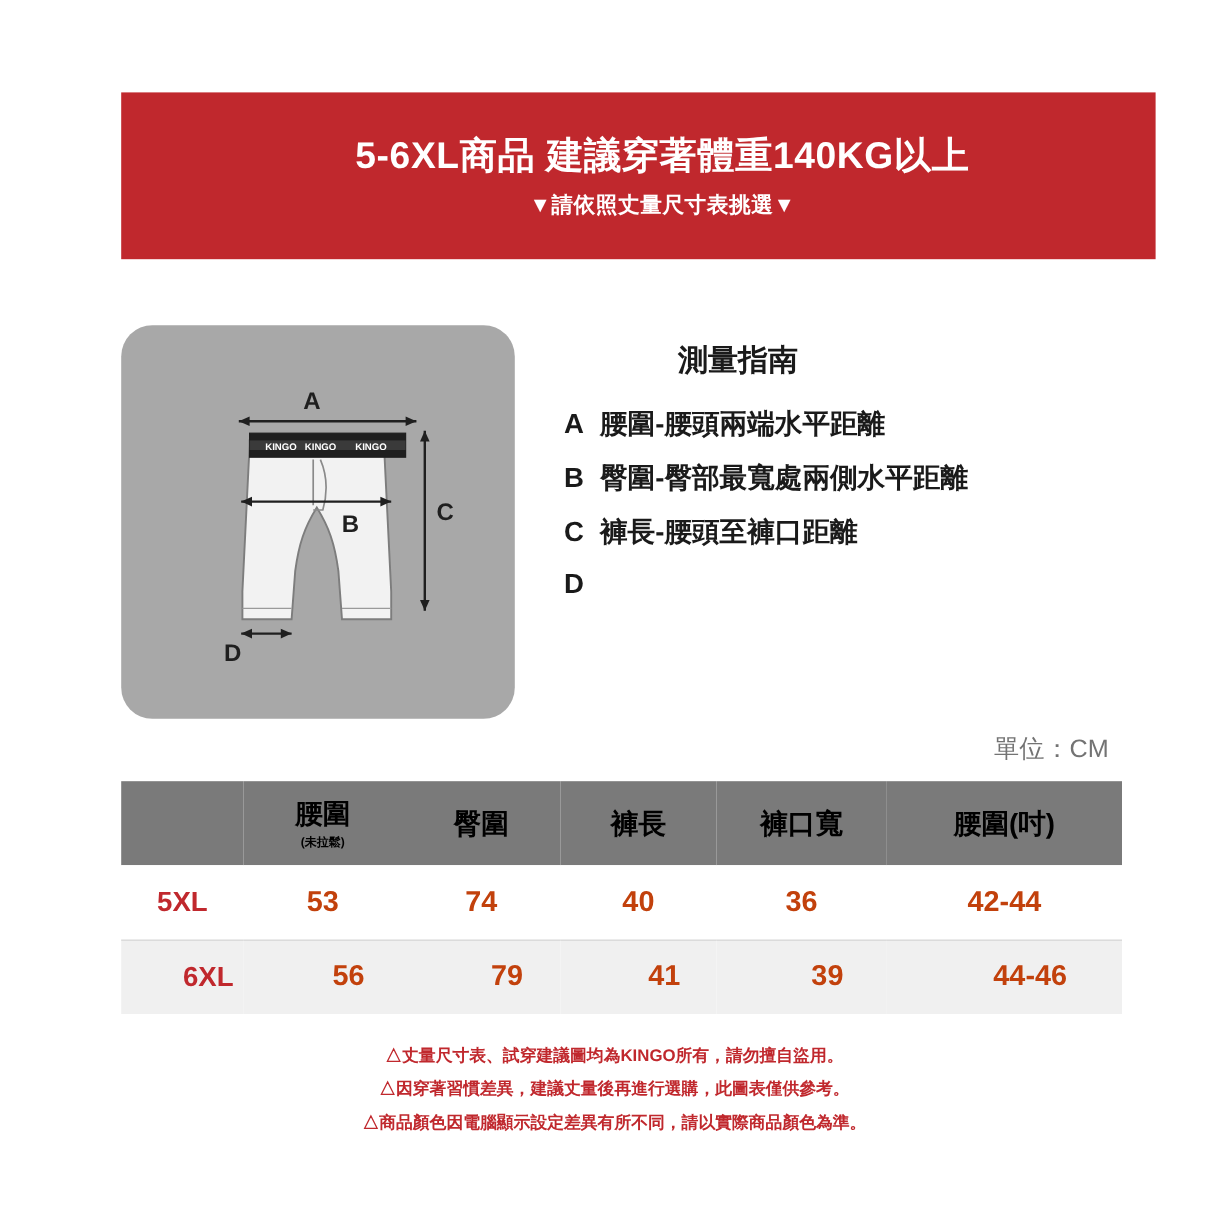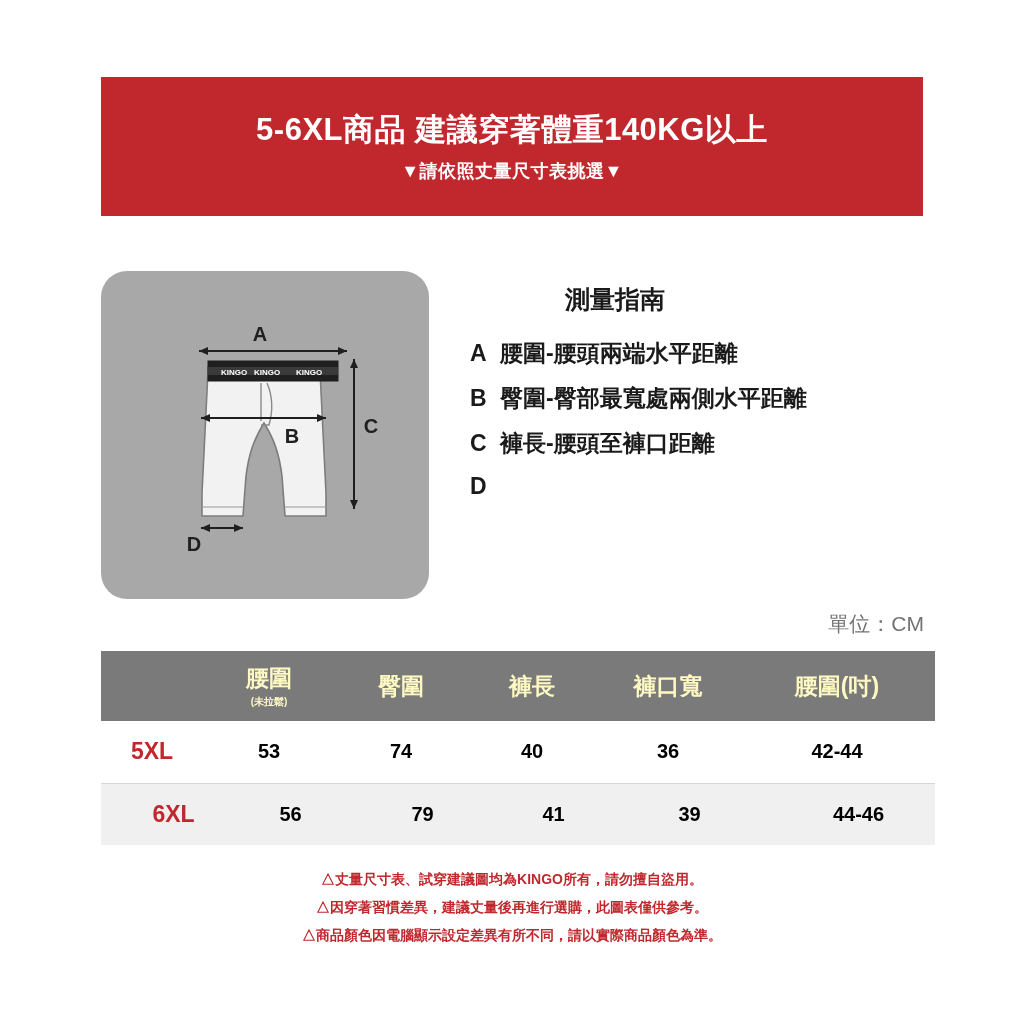--- a/index.html
+++ b/index.html
@@ -26,20 +26,21 @@
     left: 101px;
     top: 77px;
     width: 822px;
     height: 139px;
     background: #c0282d;
     display: flex;
     flex-direction: column;
     align-items: center;
     justify-content: center;
     color: #ffffff;
+    padding-left: 40px;
   }
   .banner-line1 {
     font-size: 31px;
     font-weight: bold;
     letter-spacing: 0.5px;
     line-height: 1.2;
   }
   .banner-line2 {
     font-size: 18px;
     font-weight: bold;
@@ -111,40 +112,40 @@
     width: 822px;
     table-layout: fixed;
   }
   table.size-table th,
   table.size-table td {
     text-align: center;
     vertical-align: middle;
   }
   thead th {
     background: #7a7a7a;
-    color: #fef9c3;
+    color: #000000;
     height: 68px;
     font-size: 23px;
     font-weight: bold;
     border: none;
   }
   thead th.blank { background: #7a7a7a; }
   .th-sub {
     display: block;
     font-size: 10px;
     font-weight: bold;
     margin-top: 1px;
   }
   tbody tr { height: 62px; }
   tbody tr.row-odd td { background: #ffffff; }
   tbody tr.row-even td { background: #f0f0f0; padding-left: 44px; }
   tbody td {
-    font-size: 20px;
-    font-weight: bold;
-    color: #000000;
+    font-size: 24px;
+    font-weight: bold;
+    color: #c2410c;
     border-bottom: 1px solid #d6d6d6;
   }
   tbody td.size-label {
     color: #c0282d;
     font-size: 23px;
   }
   tbody tr:last-child td { border-bottom: none; }
   .col-0 { width: 100px; }
   .col-1 { width: 130px; }
   .col-2 { width: 130px; }

